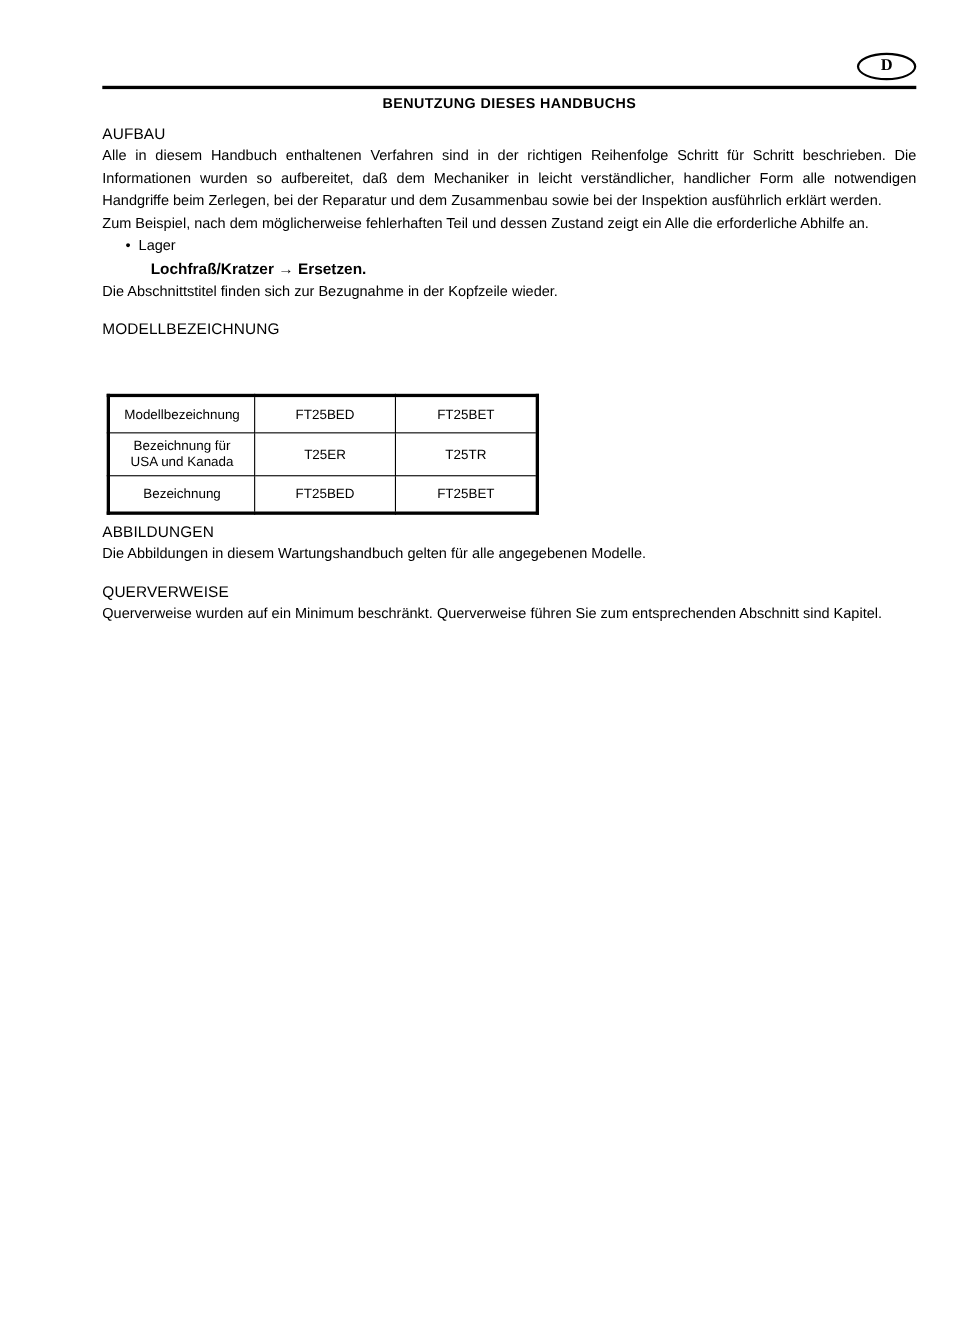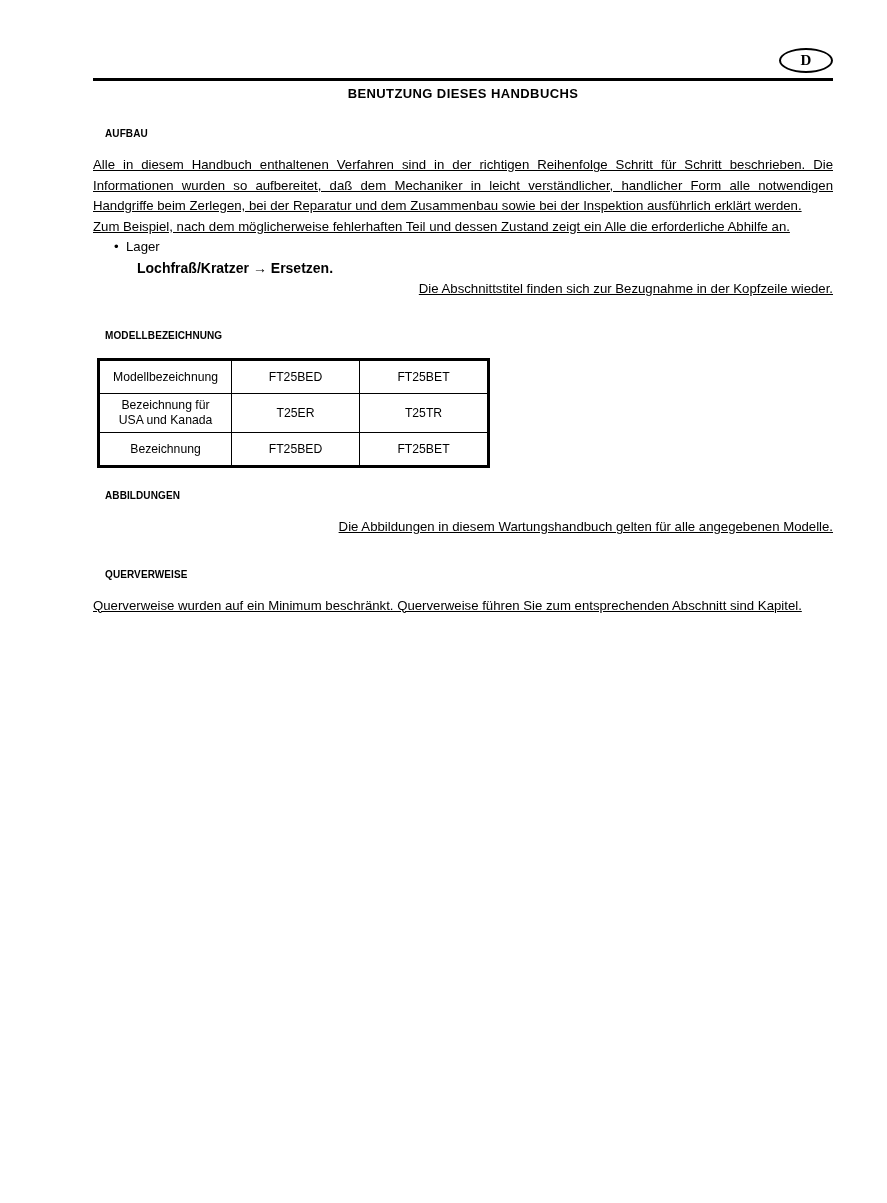--- a/index.html
+++ b/index.html
@@ -71,38 +71,37 @@
 
   
   .content {
     position: absolute;
     left: 93px;
     top: 114px;
     width: 740px;
   }
 
   .sect-head {
-    font-size: 10px;
-    font-weight: bold;
+    font-size: 14px;
+    font-weight: normal;
     letter-spacing: 0.1px;
-    margin: 12px;
+    margin: 0;
     padding: 0;
     line-height: 15px;
   }
 
   .para {
     font-size: 13.2px;
     line-height: 20.6px;
     margin: 0;
     padding: 0;
     text-align: justify;
     text-justify: inter-word;
-    text-decoration: underline;
-  }
-  .para.nojust { text-align: right; }
+  }
+  .para.nojust { text-align: left; }
 
   .gap-sm { height: 2px; }
   .gap-lg { height: 17px; }
 
   .bullet-line {
     font-size: 13.2px;
     line-height: 20.6px;
     padding-left: 33px;
     position: relative;
   }

